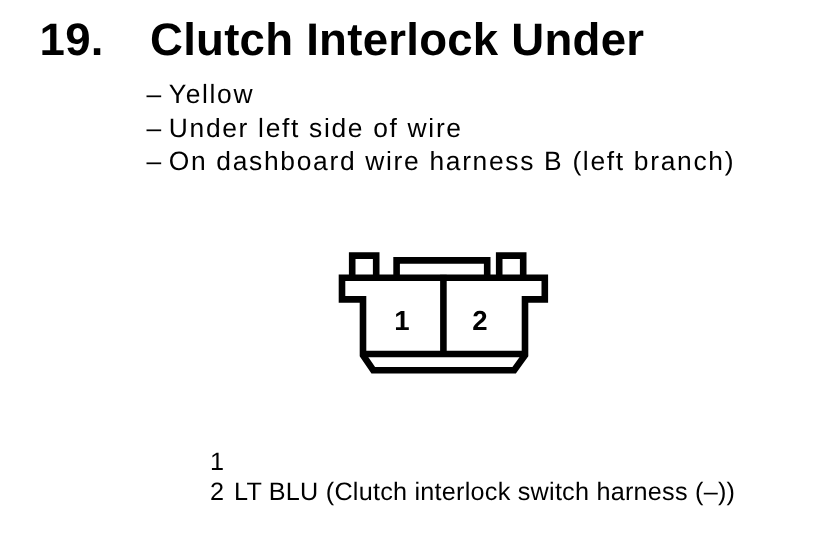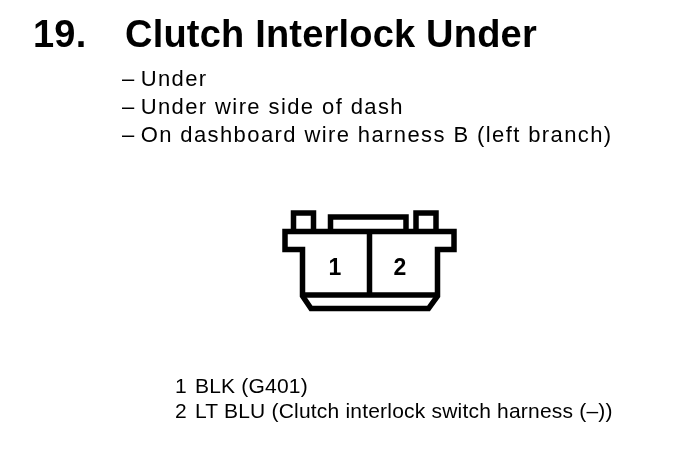--- a/index.html
+++ b/index.html
@@ -96,25 +96,25 @@
 <div class="page">
 
   <div class="heading">
     <span class="h-num">19.</span>
     <span class="h-title">Clutch Interlock Under</span>
   </div>
 
   <div class="details">
     <div class="detail-row">
       <span class="dash">–</span>
-      <span>Under</span>
+      <span>Yellow</span>
     </div>
     <div class="detail-row">
       <span class="dash">–</span>
-      <span>Under wire side of dash</span>
+      <span>Under left side of wire</span>
     </div>
     <div class="detail-row">
       <span class="dash">–</span>
       <span>On dashboard wire harness B (left branch)</span>
     </div>
   </div>
 
   <svg class="connector-svg" viewBox="270 195 200 130" xmlns="http://www.w3.org/2000/svg">
     <g class="outline">
       <path d="M 285,231.5 H 454 V 249.5 H 437.5 V 296 L 428.5,308.5 H 311 L 302.5,296 V 249.5 H 285 Z"></path>
@@ -124,21 +124,20 @@
       <line x1="369.5" y1="229" x2="369.5" y2="295"></line>
       <line x1="302.5" y1="295" x2="437.5" y2="295"></line>
     </g>
     <text x="335" y="275">1</text>
     <text x="400" y="275">2</text>
   </svg>
 
   <div class="legend">
     <div class="legend-row">
       <span class="pin-num">1</span>
-      <span class="pin-label">BLK (G401)</span>
     </div>
     <div class="legend-row">
       <span class="pin-num">2</span>
       <span class="pin-label">LT BLU (Clutch interlock switch harness (–))</span>
     </div>
   </div>
 
 </div>
 
 </body></html>

